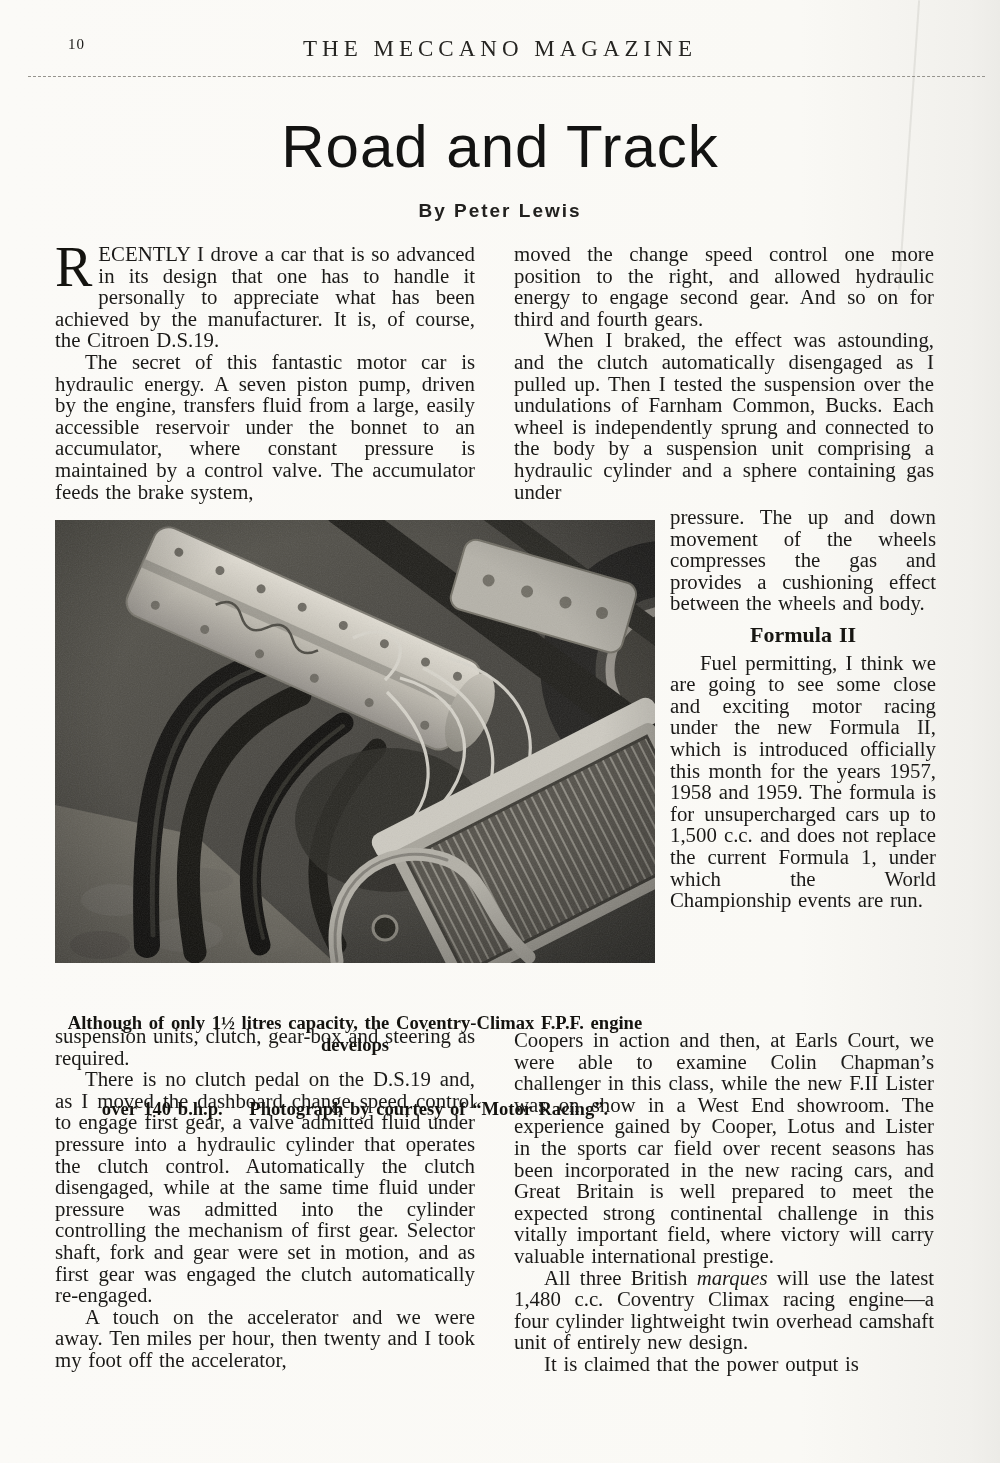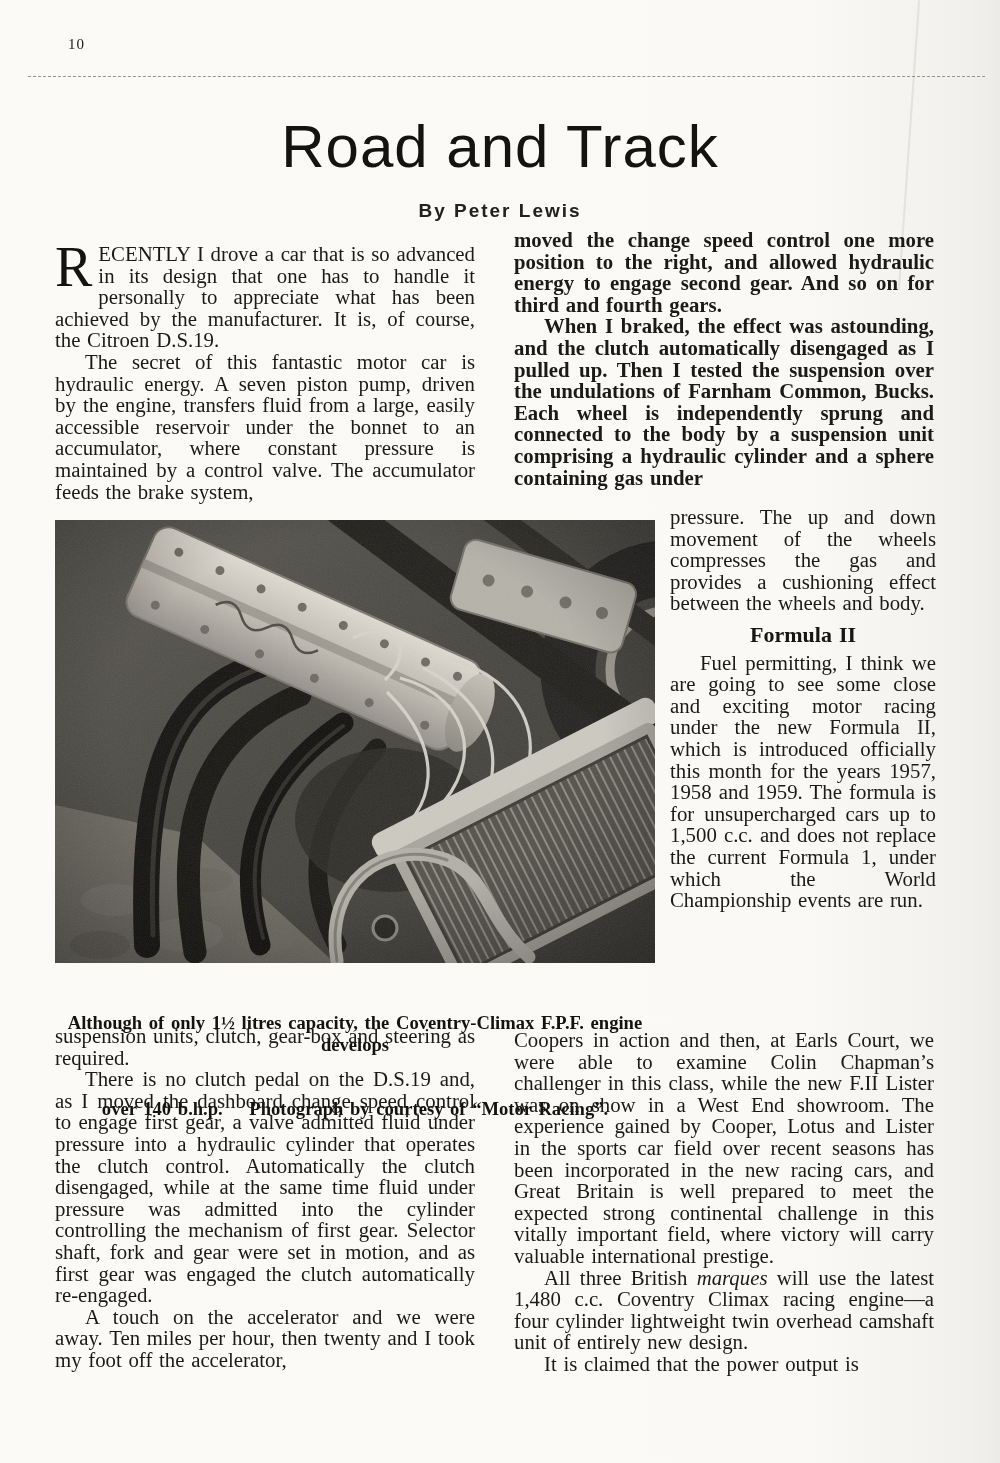--- a/index.html
+++ b/index.html
@@ -20,38 +20,39 @@
   .title{left:0;right:0;top:112px;text-align:center;
     font-family:"Liberation Sans","DejaVu Sans",sans-serif;
     font-size:60px;font-weight:400;color:#131312;letter-spacing:1px;}
   .byline{left:0;right:0;top:200px;text-align:center;
     font-family:"Liberation Sans","DejaVu Sans",sans-serif;
     font-size:19px;font-weight:700;letter-spacing:2px;color:#22211f;}
   .col{font-size:20.8px;line-height:21.6px;text-align:justify;word-spacing:1.5px;}
   .col p{margin:0;}
   .ind{text-indent:30px;}
   .ltop{left:55px;top:243px;width:420px;}
-  .rtop{left:514px;top:229px;width:420px;font-weight:bold;}
+  .rtop{left:514px;top:243px;width:420px;}
   .rnarrow{left:670px;top:506px;width:266px;}
   .lbottom{left:55px;top:1025px;width:420px;}
   .rbottom{left:514px;top:1029px;width:420px;}
   .dropcap{float:left;font-size:56px;line-height:43px;padding:3px 6px 0 0;font-weight:400;color:#14130f;}
   .subhead{display:block;text-align:center;font-weight:700;font-size:22px;margin:10px 0 6px 0;text-indent:0;color:#171612;}
   .photo{left:55px;top:520px;width:600px;height:443px;}
   .photo svg{display:block;width:600px;height:443px;background:#4b4a46;}
   .caption{left:50px;top:969px;width:610px;text-align:center;font-weight:700;
     font-size:18.6px;line-height:21.5px;color:#14130f;white-space:pre-wrap;word-spacing:2px;}
   .em{font-style:italic;}
 </style>
 </head>
 <body>
 
 <div class="page">
 
   <div class="abs pagenum">10</div>
+  <div class="abs magtitle">THE MECCANO MAGAZINE</div>
   <div class="abs rule"></div>
   <div class="abs crease"></div>
 
   <div class="abs byline">By Peter Lewis</div>
   <div class="abs title">Road and Track</div>
 
   <div class="abs col ltop">
     <p><span class="dropcap">R</span><span>ECENTLY I drove a car that is so advanced in its design that one has to handle it personally to appreciate what has been achieved by the manufacturer. It is, of course, the Citroen D.S.19.</span></p>
     <p class="ind">The secret of this fantastic motor car is hydraulic energy. A seven piston pump, driven by the engine, transfers fluid from a large, easily accessible reservoir under the bonnet to an accumulator, where constant pressure is maintained by a control valve. The accumulator feeds the brake system,</p>
   </div>

